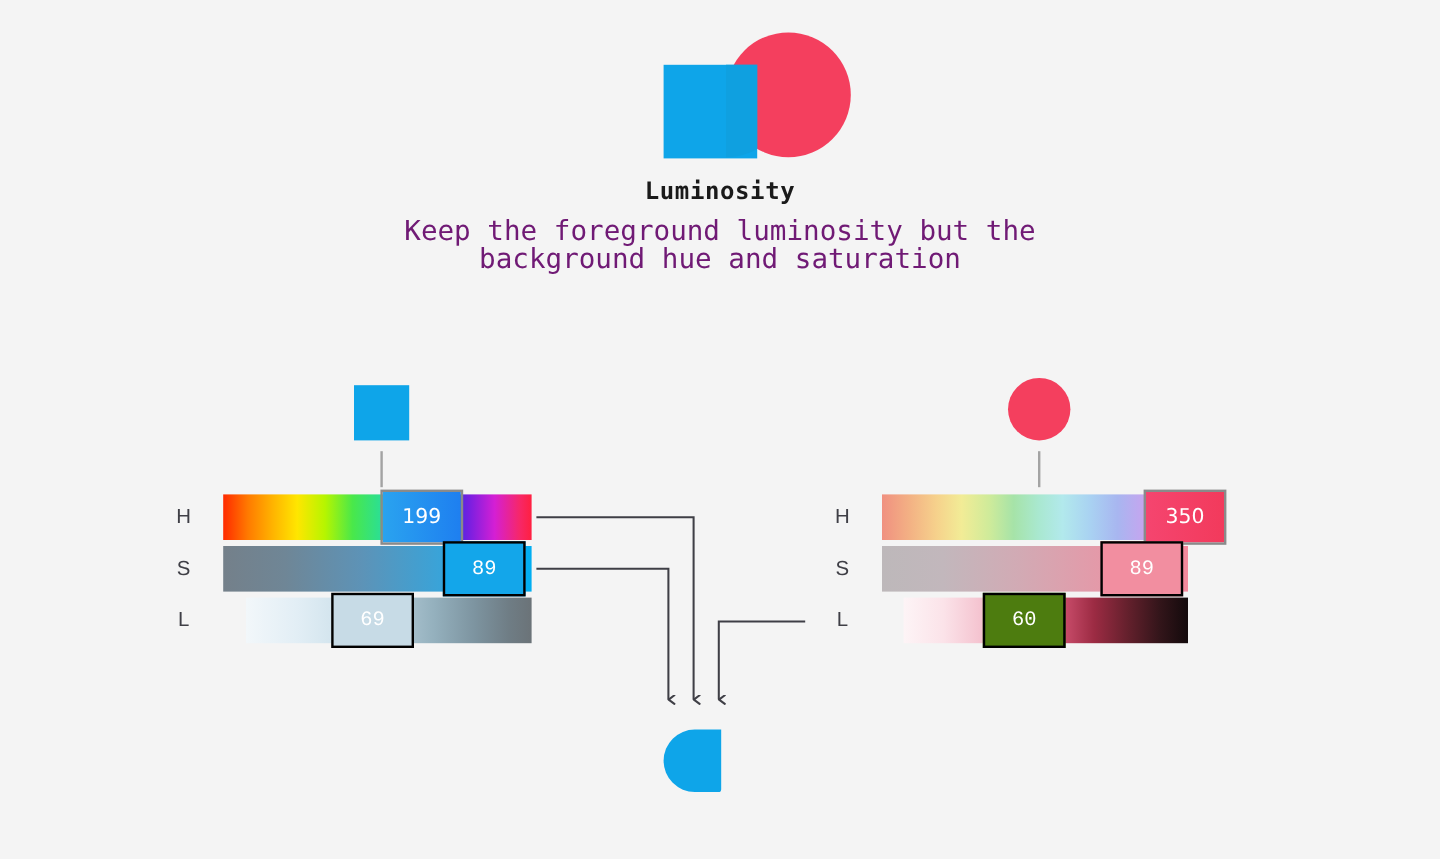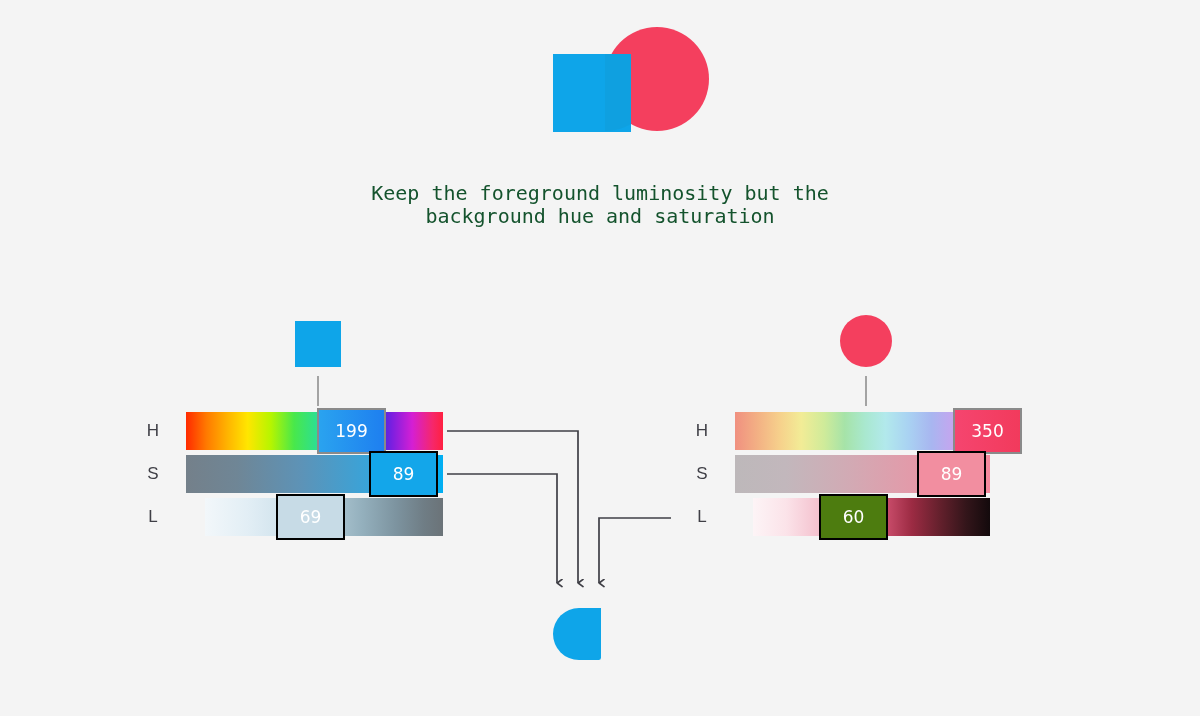--- a/index.html
+++ b/index.html
@@ -34,21 +34,21 @@
 
   #page-title{
     position:absolute;left:0;right:0;top:147px;
     text-align:center;
     font-size:20px;font-weight:bold;color:#1a1a1a;
     letter-spacing:0.5px;
   }
   #page-subtitle{
     position:absolute;left:0;right:0;top:182px;
     text-align:center;
-    font-size:20px;line-height:23px;color:#14532d;
+    font-size:23px;line-height:23px;color:#701a75;
     white-space:pre-line;
   }
 
   
   .swatch-square{position:absolute;width:46px;height:46px;}
   .swatch-circle{position:absolute;width:52px;height:52px;border-radius:50%;}
   .stem{position:absolute;width:2px;background:#a3a3a3;}
 
   
   .chan-label{
@@ -59,21 +59,21 @@
   .bar{position:absolute;height:38px;}
 
   .marker{
     position:absolute;height:46px;width:69px;
     box-sizing:border-box;
     display:flex;align-items:center;justify-content:center;
     font-family:"DejaVu Sans","Liberation Sans",sans-serif;
     font-size:17px;color:#ffffff;
   }
   .marker.gray{border:2px solid #8a8a8a;}
-  .marker.black{border:2px solid #000000;}
+  .marker.black{border:2px solid #000000;font-family:Liberation Mono, monospace;}
 
   
   #connectors{position:absolute;left:0;top:0;width:1200px;height:716px;}
 
   
   #result-shape{
     position:absolute;left:553px;top:608px;width:48px;height:52px;
   }
   #result-shape .quad{
     position:absolute;inset:0;
@@ -89,20 +89,21 @@
 <div class="stage">
 
   <div id="header-logo">
     <div id="logo-circle"></div>
     <div id="logo-square"></div>
     <div id="logo-overlap">
         <i></i>
       </div>
   </div>
 
+  <div id="page-title">Luminosity</div>
   <div id="page-subtitle">Keep the foreground luminosity but the
 background hue and saturation</div>
 
   <div>
 
     <div class="swatch-square" style="left:295px;top:321px;background:#0ea5e9;"></div>
     <div class="stem" style="left:317px;top:376px;height:30px;"></div>
 
     <div class="chan-label" style="left:141px;top:421px;">H</div>
     <div class="bar" style="left:186px;top:412px;width:257px;

